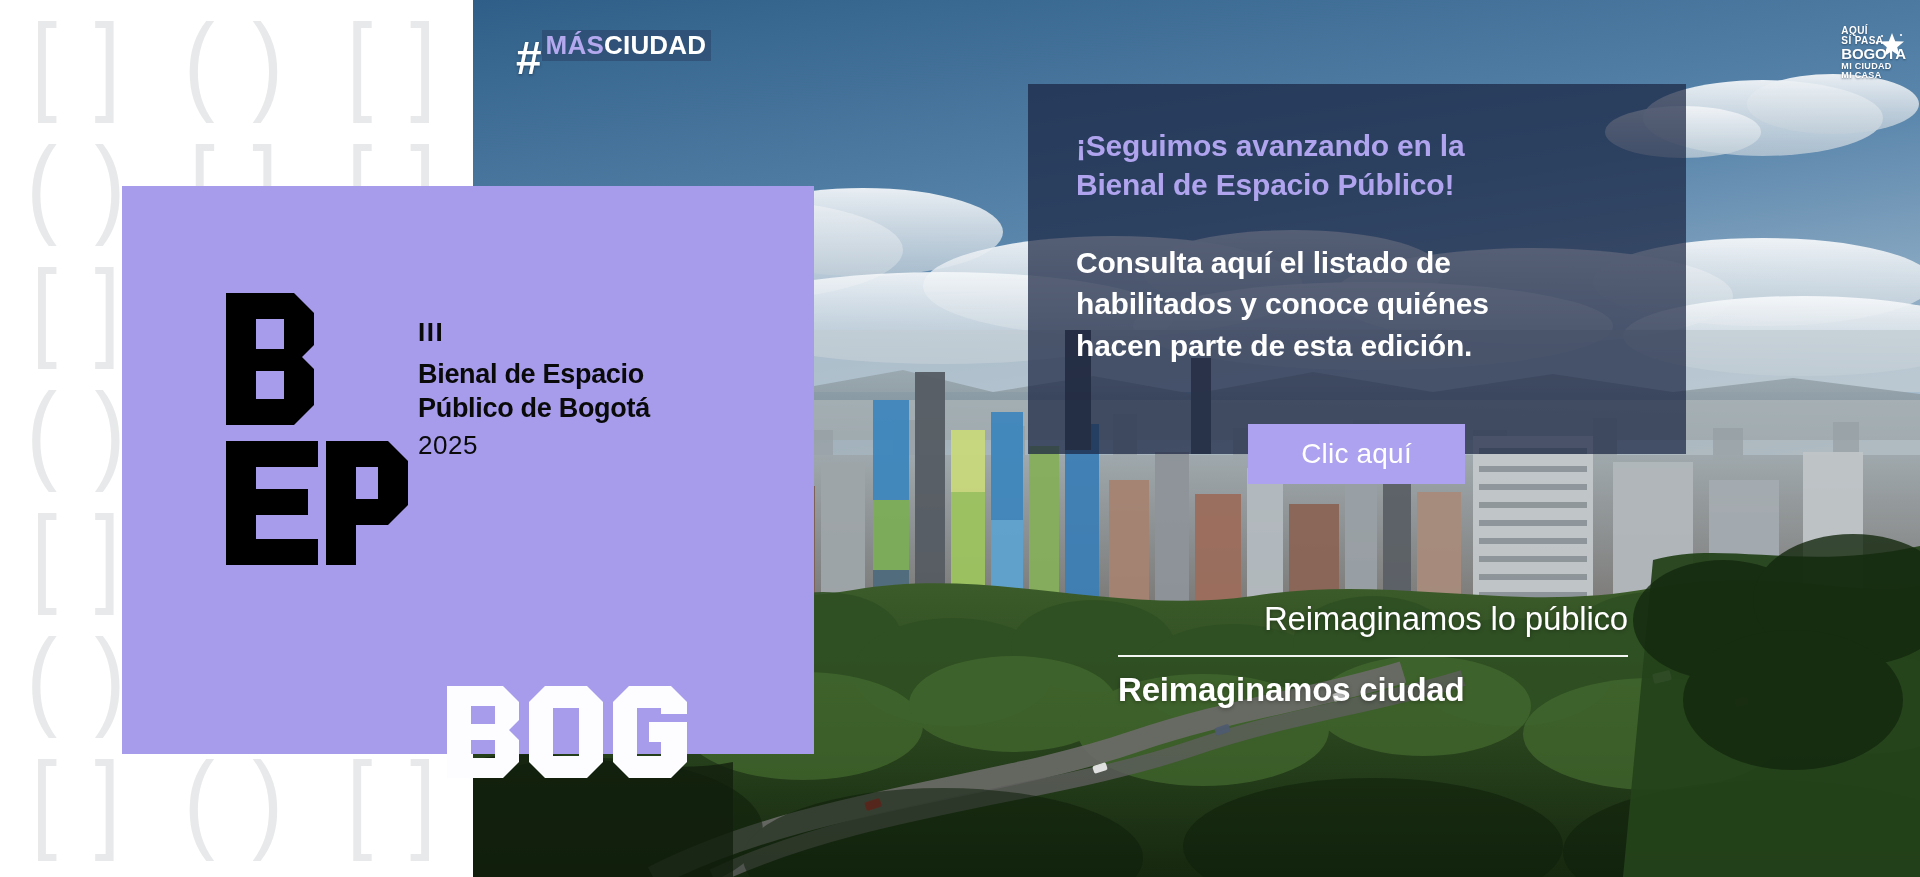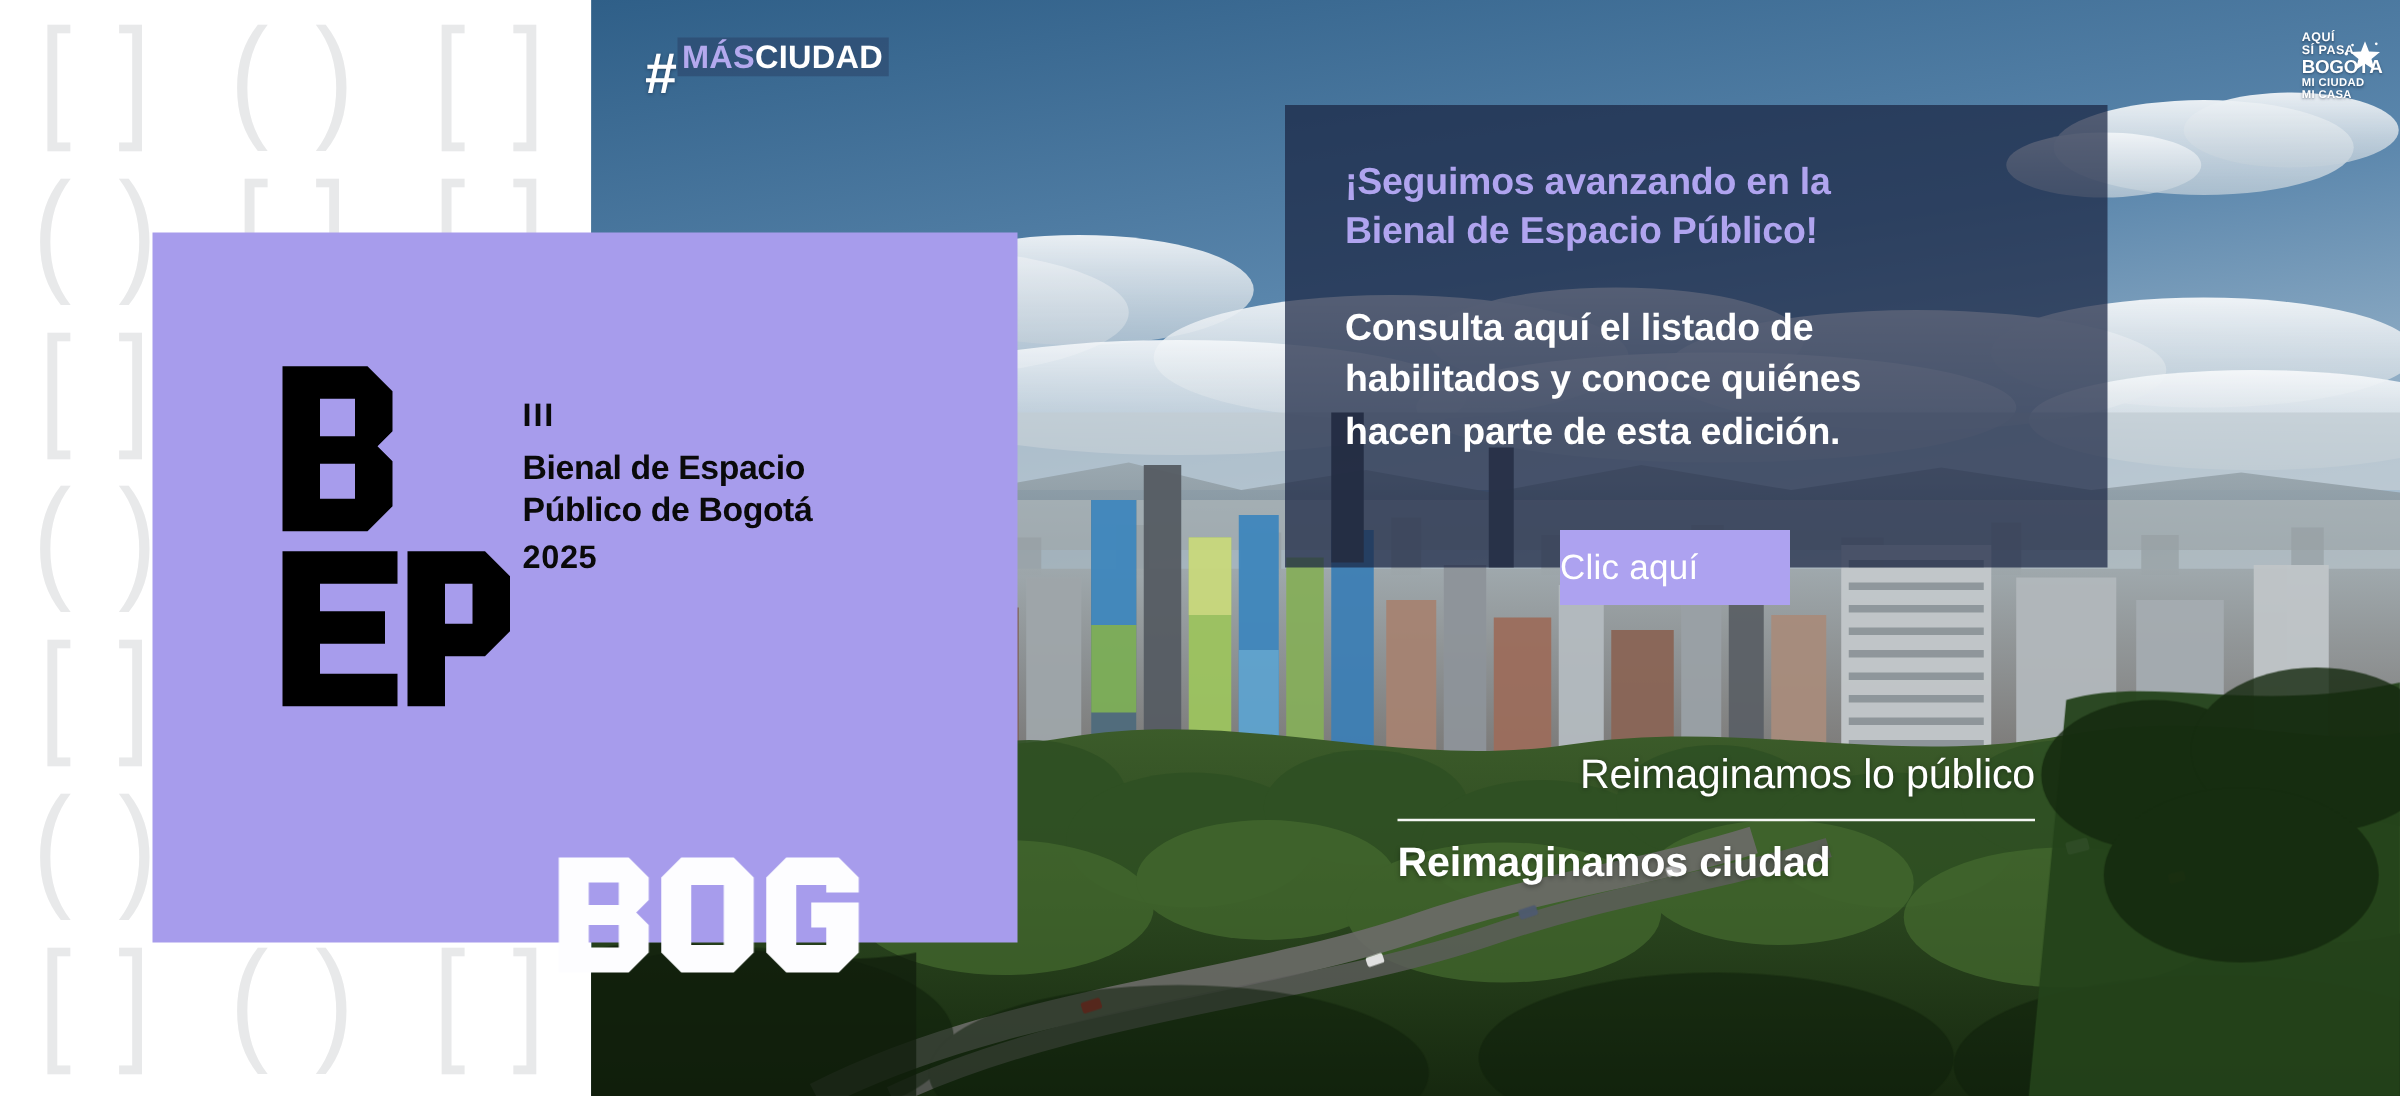--- a/index.html
+++ b/index.html
@@ -97,21 +97,21 @@
   .meta-iii {
     font-size: 26px; font-weight: 700; letter-spacing: 1.5px;
     line-height: 1.1; margin-bottom: 10px;
     font-family: "Liberation Sans", sans-serif;
   }
   .meta-name {
     font-size: 27px; font-weight: 700; line-height: 1.28;
     letter-spacing: -.3px;
   }
   .meta-year {
-    font-size: 26px; font-weight: 700; letter-spacing: .5px;
+    font-size: 26px; font-weight: 400; letter-spacing: .5px;
     margin-top: 4px;
   }
 
   .bep-bog { position: absolute; left: 323px; top: 498px; }
 
   
   .info-panel {
     position: absolute; left: 1028px; top: 84px;
     width: 658px; height: 370px;
     background: rgba(26,38,66,0.72);
@@ -122,23 +122,23 @@
     color: #b0a4ef; font-size: 30px; font-weight: 700;
     line-height: 1.3; letter-spacing: -.2px;
   }
   .info-body {
     position: absolute; left: 48px; top: 158px; width: 578px;
     color: #ffffff; font-size: 30px; font-weight: 700;
     line-height: 1.38; letter-spacing: -.2px;
   }
   .cta-button {
     position: absolute; left: 1248px; top: 424px;
-    width: 184px; height: 60px;
+    width: 217px; height: 60px;
     background: #ada2f0; z-index: 8;
-    display: flex; align-items: center; justify-content: flex-start;
+    display: flex; align-items: center; justify-content: center;
     cursor: pointer; border: none;
   }
   .cta-button span {
     color: #ffffff; font-size: 28px; font-weight: 400; letter-spacing: .2px;
   }
 
   
   .taglines {
     position: absolute; left: 1118px; top: 600px; width: 510px; z-index: 6;
   }

